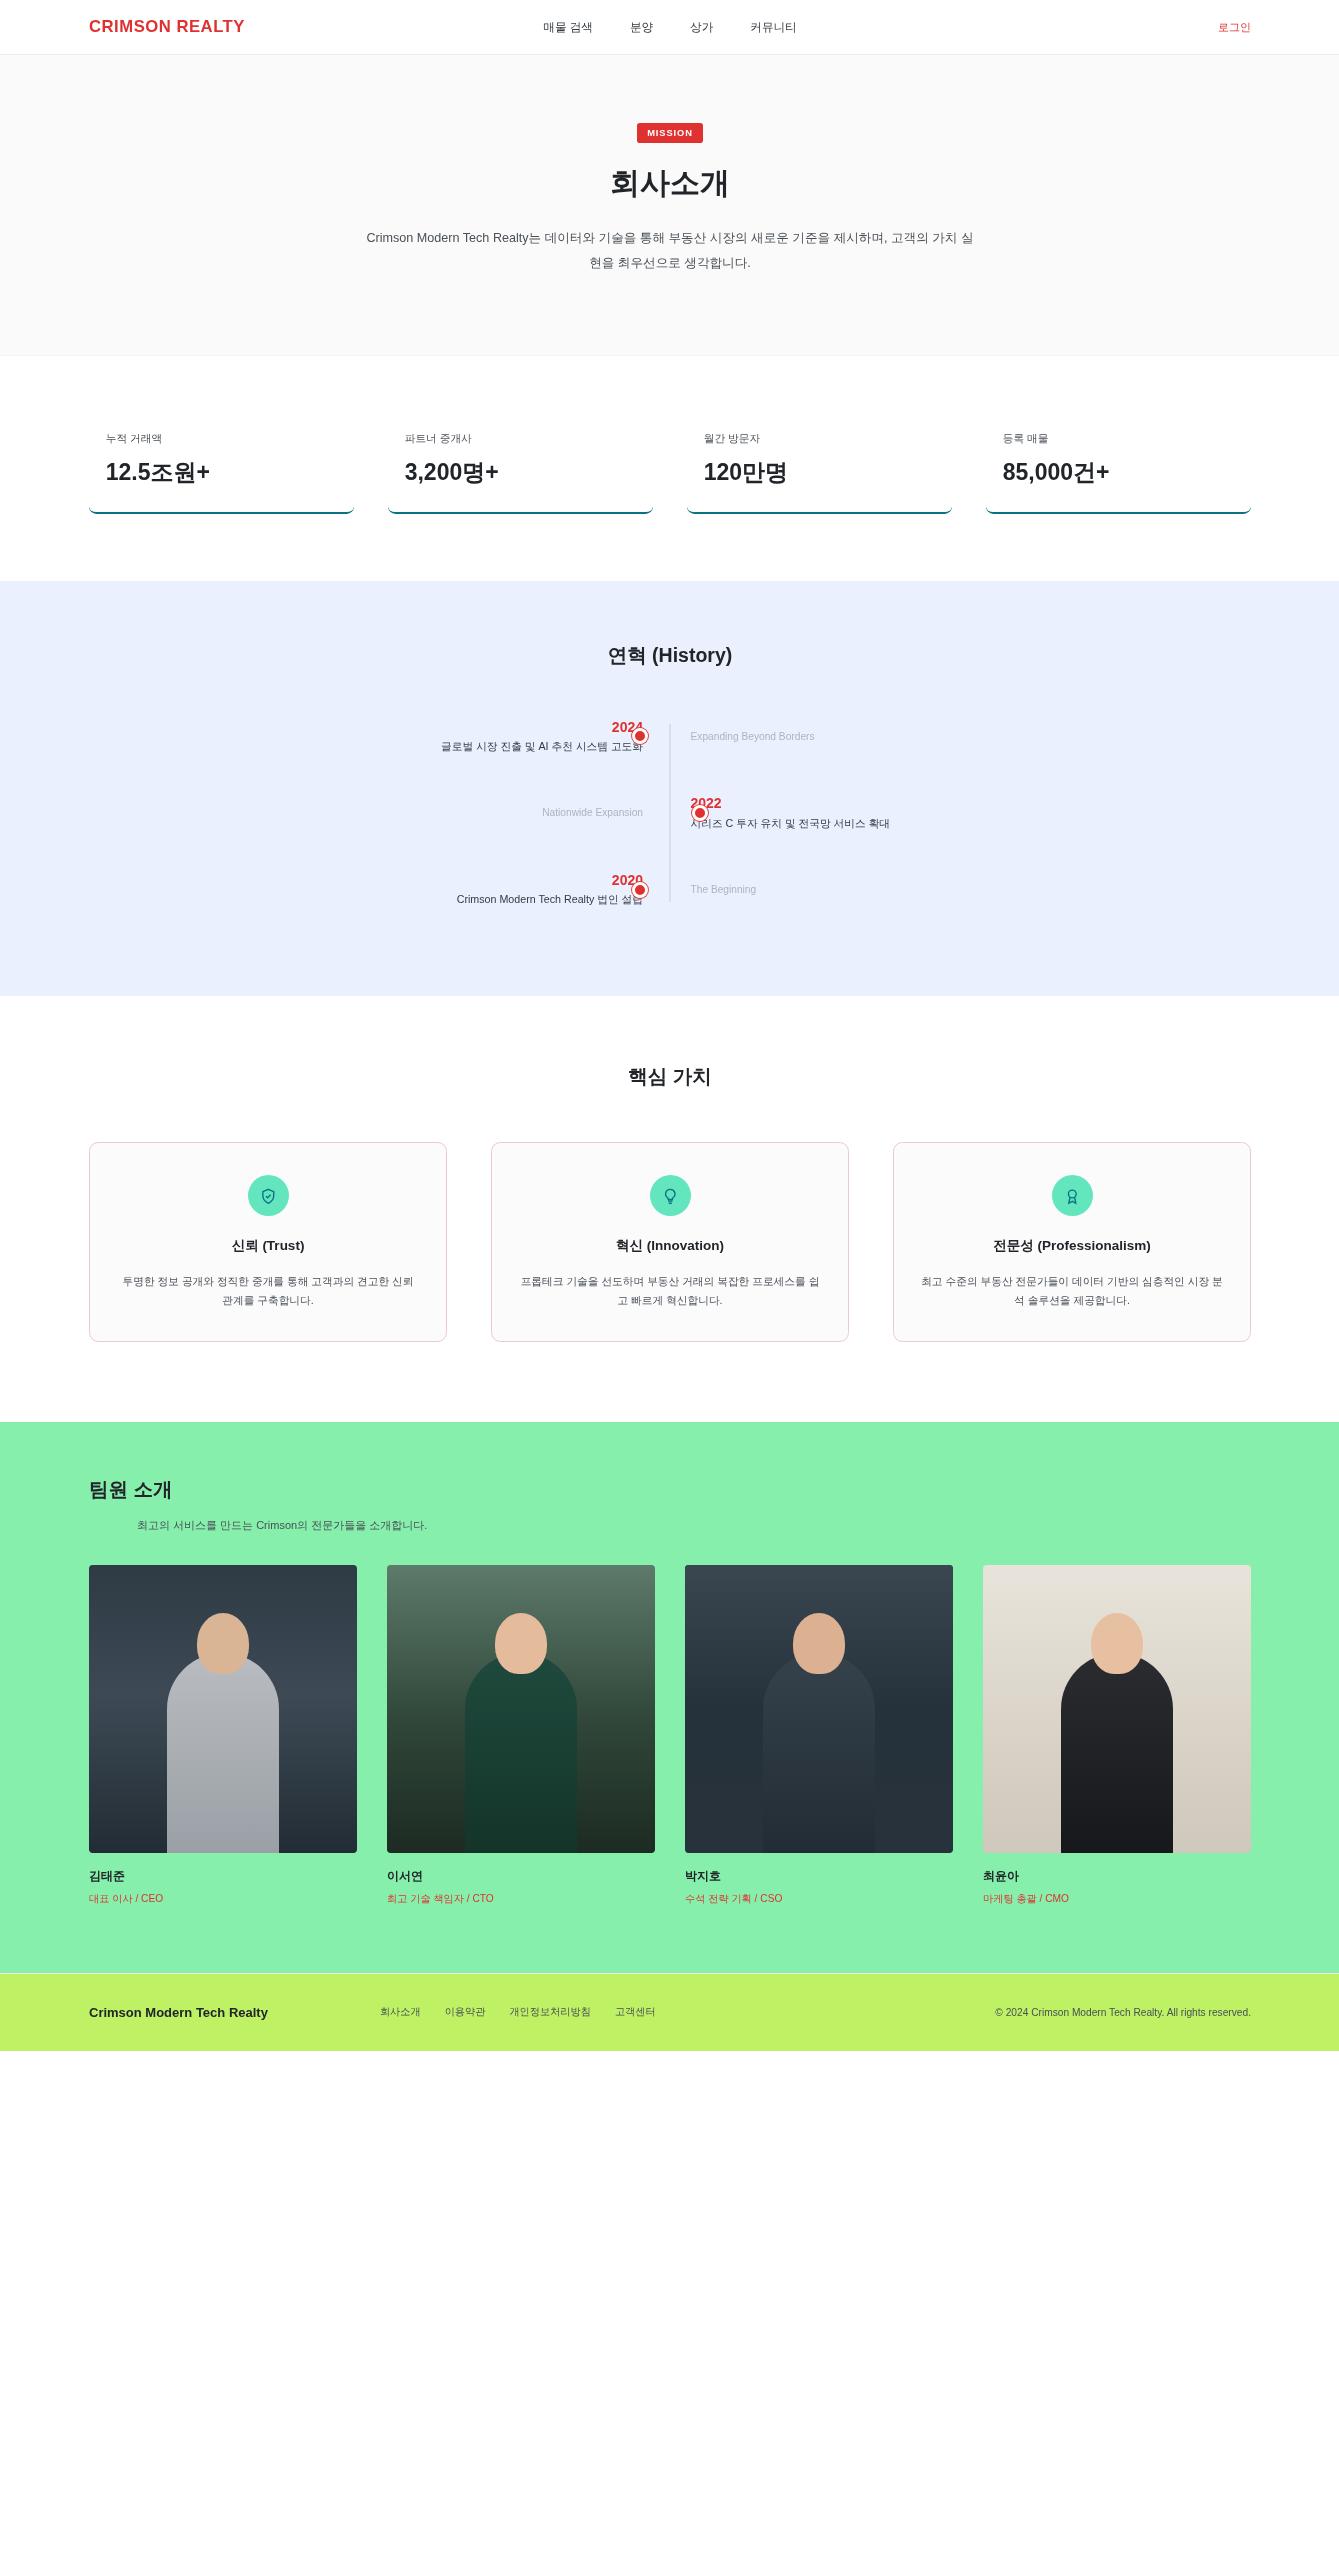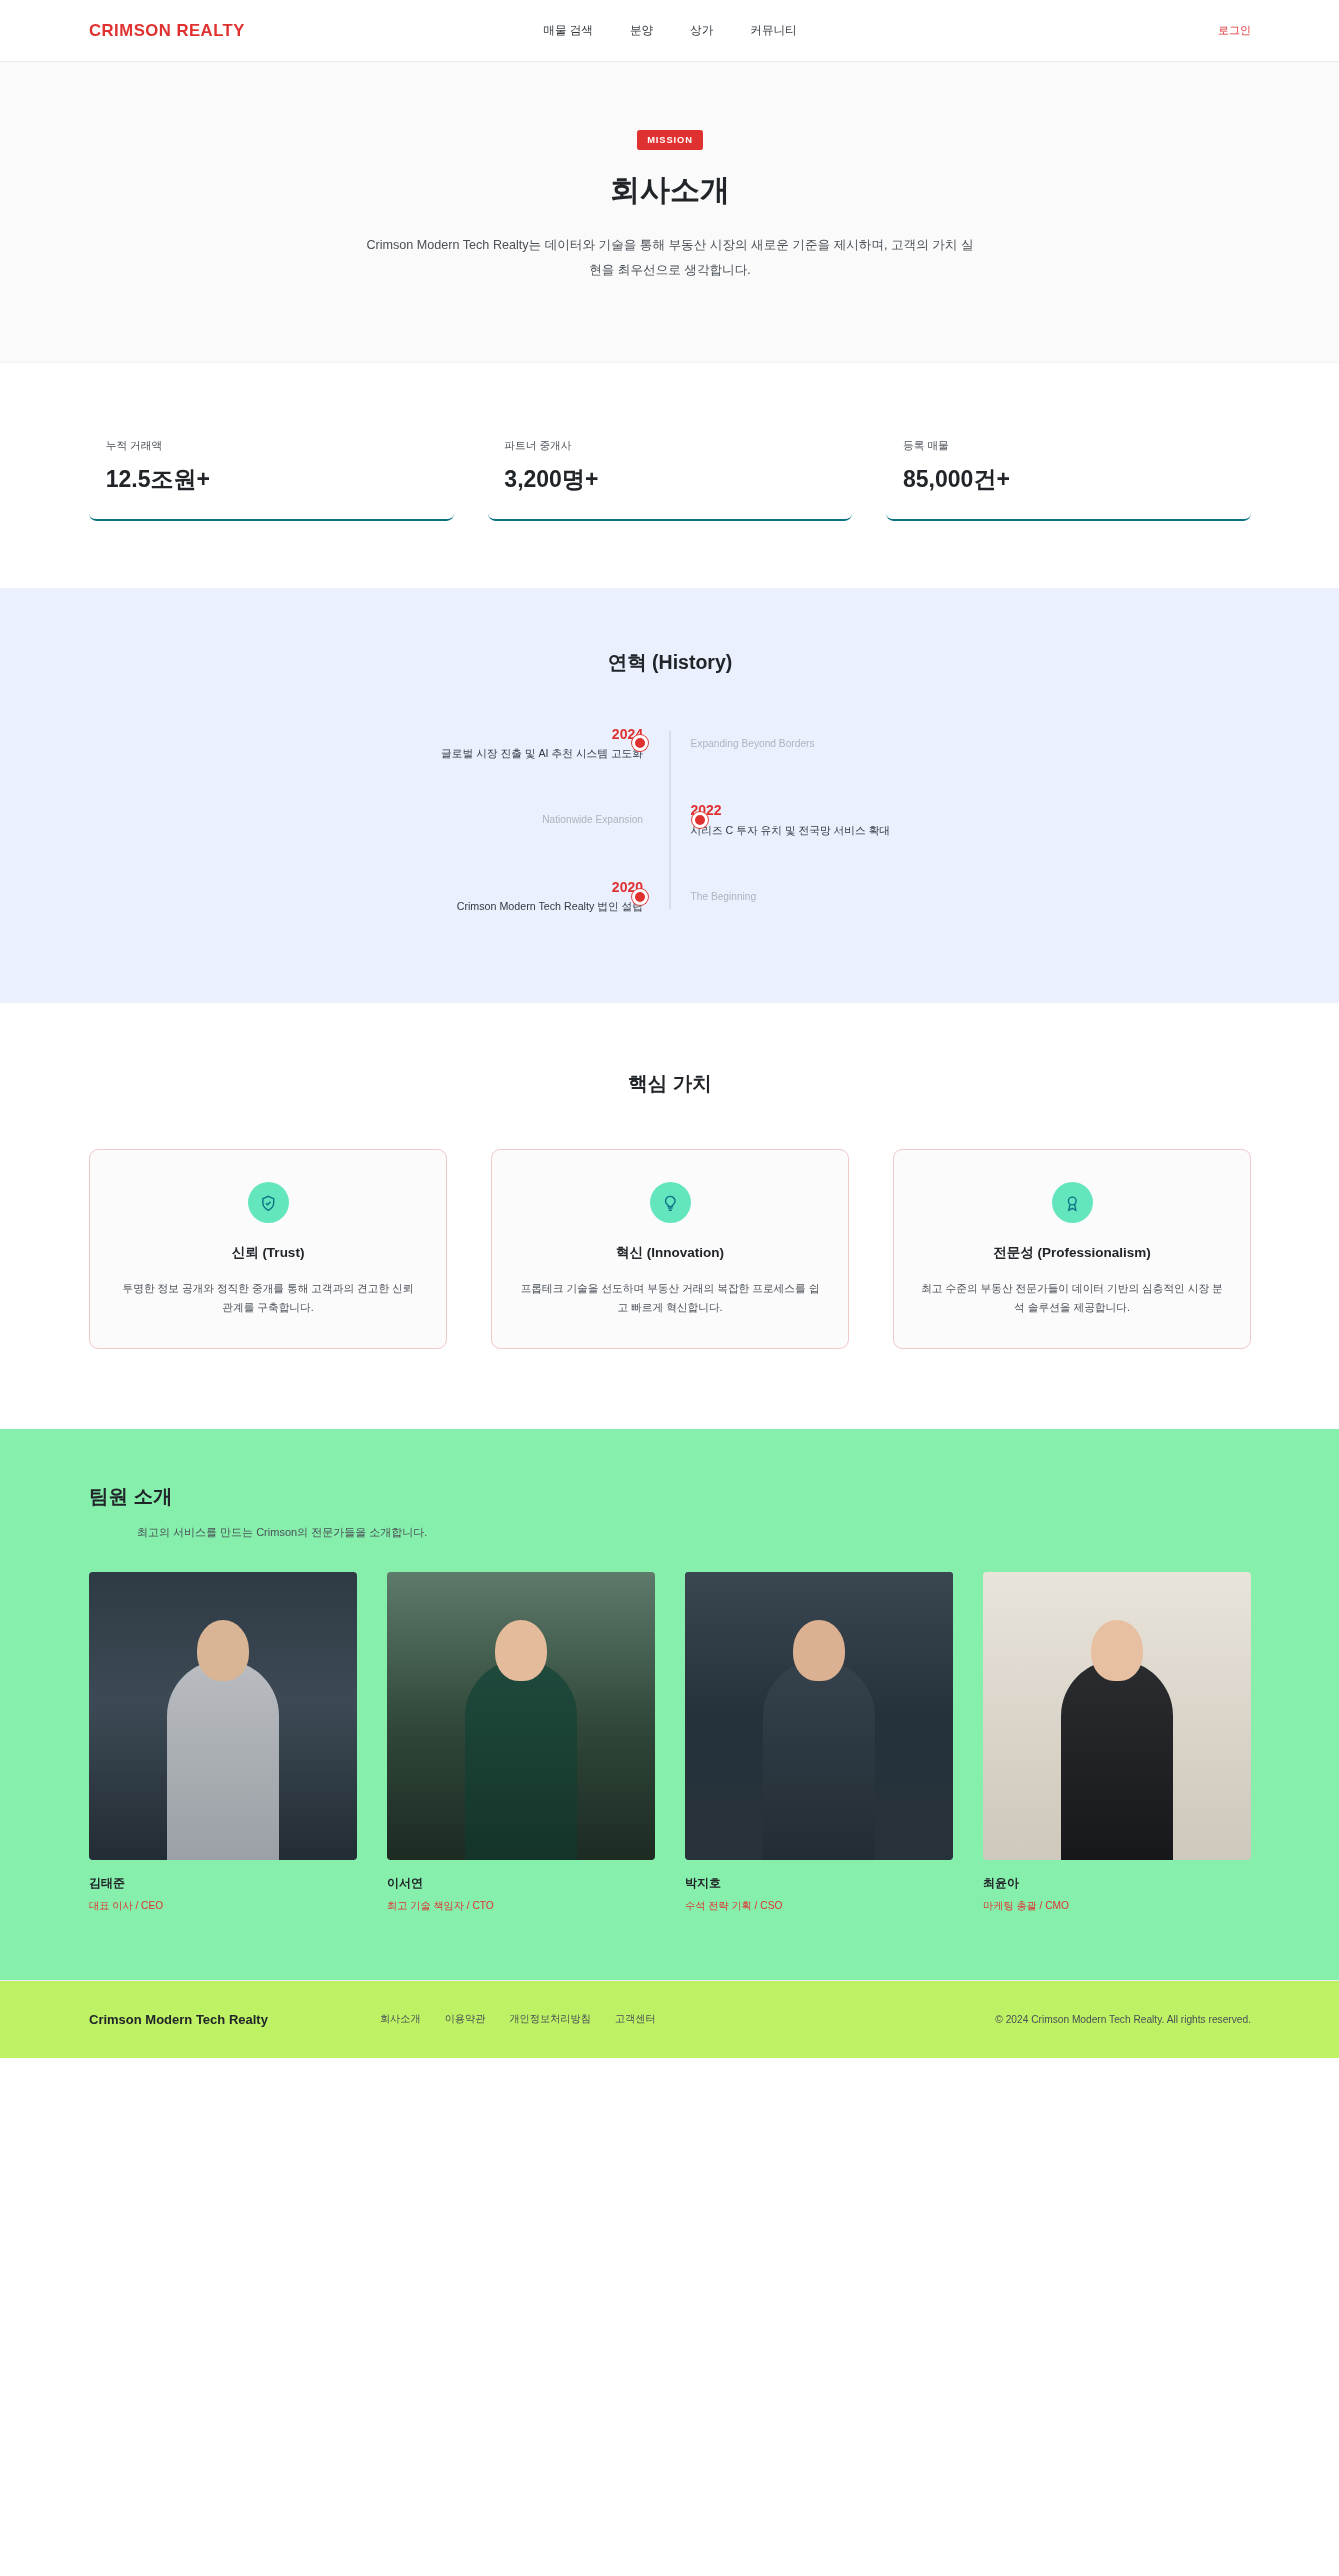--- a/index.html
+++ b/index.html
@@ -6,21 +6,21 @@
   html, body {
     width: 1340px;
     font-family: "Liberation Sans", "DejaVu Sans", sans-serif;
     background: #ffffff;
     color: #1f2937;
   }
   body { width: 1340px; overflow-x: hidden; }
 
   
   .header {
-    height: 62px;
+    height: 55px;
     background: #ffffff;
     border-bottom: 0.9px solid #e9ecef;
     display: flex;
     align-items: center;
     padding: 0 89px;
     position: relative;
   }
   .logo {
     font-size: 16.7px;
     font-weight: bold;
@@ -347,20 +347,24 @@
   <div class="stats-row">
     <div class="stat-card">
       <div class="stat-label">누적 거래액</div>
       <div class="stat-value">12.5조원+</div>
     </div>
     <div class="stat-card">
       <div class="stat-label">파트너 중개사</div>
       <div class="stat-value">3,200명+</div>
     </div>
     <div class="stat-card">
+      <div class="stat-label">월간 방문자</div>
+      <div class="stat-value">120만명</div>
+    </div>
+    <div class="stat-card">
       <div class="stat-label">등록 매물</div>
       <div class="stat-value">85,000건+</div>
     </div>
   </div>
 </div>
 
 <div class="history-section">
   <div class="history-title">연혁 (History)</div>
   <div class="timeline">
     <div class="timeline-axis"></div>

